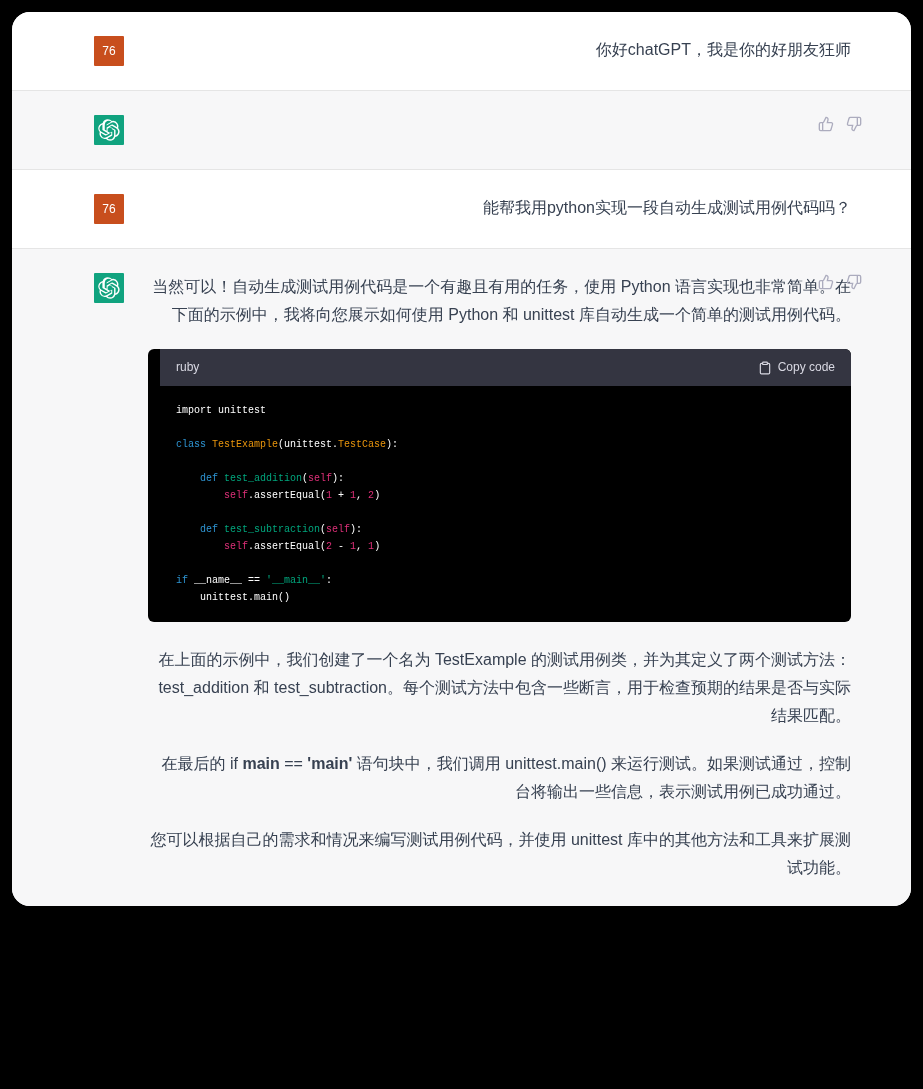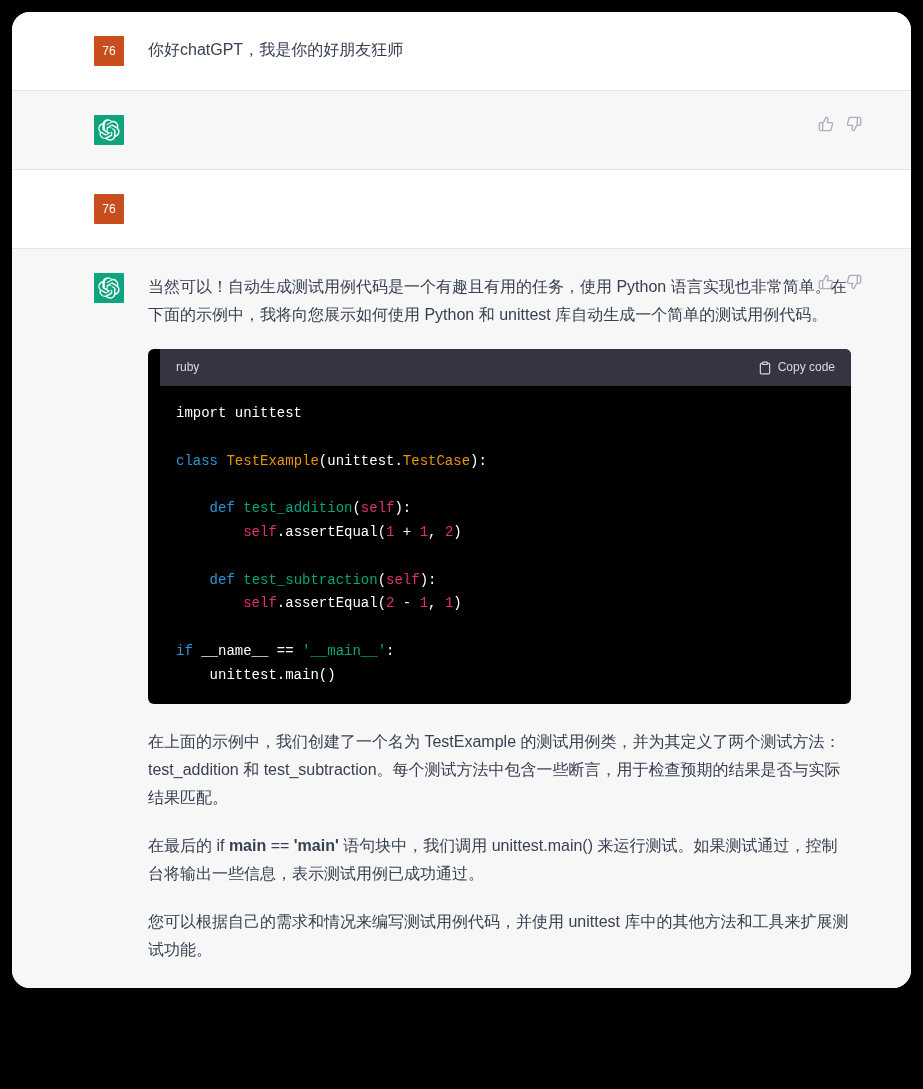--- a/index.html
+++ b/index.html
@@ -6,29 +6,29 @@
 body { font-family: -apple-system, BlinkMacSystemFont, "Segoe UI", Helvetica, Arial, sans-serif; background: #000; padding: 12px; }
 .window { background: #fff; border-radius: 18px; overflow: hidden; width: 899px; margin: 0 auto; }
 .turn { display: flex; padding: 24px 60px 24px 70px; gap: 24px; position: relative; }
 .turn-user { background: #fff; border-bottom: 1px solid #e5e5e5; }
 .turn-assistant { background: #f7f7f8; border-bottom: 1px solid #e5e5e5; }
 .turn-assistant:last-child { border-bottom: none; }
 .avatar { width: 30px; height: 30px; flex-shrink: 0; border-radius: 1px; display: flex; align-items: center; justify-content: center; font-size: 12px; color: #fff; margin-left: 12px; }
 .avatar-user { background: #c84e1d; font-weight: 500; }
 .avatar-assistant { background: #10a37f; }
 .content { flex: 1; color: #374151; font-size: 16px; line-height: 1.75; }
-.content p { margin-bottom: 20px; }
+.content p { margin-bottom: 20px; text-align: right; }
 .content p:last-child { margin-bottom: 0; }
 .content strong { font-weight: 700; }
 .feedback { position: absolute; right: 48px; top: 24px; display: flex; gap: 10px; color: #acacbe; }
 .fb-btn { cursor: pointer; width: 18px; height: 18px; display: flex; align-items: center; justify-content: center; }
 .code-block { background: #000; border-radius: 6px; margin: 16px 0 24px 0; overflow: hidden; padding-left: 12px; }
 .code-header { background: #343541; display: flex; justify-content: space-between; align-items: center; padding: 8px 16px; font-size: 12px; color: #d9d9e3; }
 .copy-btn { display: flex; align-items: center; gap: 6px; cursor: pointer; color: #d9d9e3; font-size: 12px; }
-.code-body { padding: 16px; font-family: "SFMono-Regular", Consolas, "Liberation Mono", Menlo, monospace; font-size: 14px; line-height: 1.7; color: #fff; white-space: pre; overflow-x: auto; }
+.code-body { padding: 16px; font-family: "SFMono-Regular", Consolas, "Liberation Mono", Menlo, monospace; font-size: 10px; line-height: 1.7; color: #fff; white-space: pre; overflow-x: auto; }
 .tok-kw { color: #2e95d3; }
 .tok-cls { color: #e9950c; }
 .tok-fn { color: #00a67d; }
 .tok-self { color: #df3079; }
 .tok-num { color: #df3079; }
 .tok-str { color: #00a67d; }
 </style>
 </head>
 <body>
 
@@ -56,20 +56,23 @@
       <div class="fb-btn">
         <svg width="16" height="16" viewBox="0 0 24 24" fill="none" stroke="currentColor" stroke-width="2">
             <path d="M17 14V2M9 18.12 10 14H4.17a2 2 0 0 1-1.92-2.56l2.33-8A2 2 0 0 1 6.5 2H20a2 2 0 0 1 2 2v8a2 2 0 0 1-2 2h-2.76a2 2 0 0 0-1.79 1.11L12 22a3.13 3.13 0 0 1-3-3.88Z"></path>
           </svg>
       </div>
     </div>
   </div>
 
   <div class="turn turn-user">
     <div class="avatar avatar-user">76</div>
+    <div class="content">
+      <p>能帮我用python实现一段自动生成测试用例代码吗？</p>
+    </div>
   </div>
 
   <div class="turn turn-assistant">
     <div class="avatar avatar-assistant">
       <svg width="22" height="22" viewBox="0 0 41 41" fill="none">
           <path d="M37.53 16.8a9.97 9.97 0 0 0-.86-8.18 10.08 10.08 0 0 0-10.86-4.84A9.96 9.96 0 0 0 18.3.5a10.08 10.08 0 0 0-9.61 6.97 9.97 9.97 0 0 0-6.67 4.83 10.08 10.08 0 0 0 1.24 11.82 9.97 9.97 0 0 0 .86 8.18 10.08 10.08 0 0 0 10.86 4.84 9.97 9.97 0 0 0 7.51 3.36 10.08 10.08 0 0 0 9.62-6.98 9.97 9.97 0 0 0 6.66-4.83 10.08 10.08 0 0 0-1.24-11.82v-.07Zm-15.04 21.08a7.47 7.47 0 0 1-4.8-1.74l.24-.13 7.96-4.6a1.3 1.3 0 0 0 .65-1.13V18.95l3.37 1.95a.12.12 0 0 1 .07.09v9.3a7.5 7.5 0 0 1-7.49 7.6Zm-16.1-6.88a7.47 7.47 0 0 1-.9-5.02l.24.14 7.96 4.6a1.3 1.3 0 0 0 1.3 0l9.73-5.61v3.88a.12.12 0 0 1-.05.1l-8.06 4.65a7.5 7.5 0 0 1-10.23-2.74ZM4.3 13.62a7.47 7.47 0 0 1 3.9-3.29v9.47a1.3 1.3 0 0 0 .65 1.13l9.72 5.61-3.37 1.95a.12.12 0 0 1-.11 0L6.46 23.9a7.5 7.5 0 0 1-2.16-10.28Zm27.66 6.44-9.72-5.62 3.37-1.94a.12.12 0 0 1 .11 0l8.06 4.65a7.5 7.5 0 0 1-1.16 13.53v-9.47a1.3 1.3 0 0 0-.66-1.15Zm3.35-5.05-.24-.14-7.96-4.6a1.3 1.3 0 0 0-1.3 0l-9.73 5.62V12a.12.12 0 0 1 .05-.1l8.06-4.65a7.5 7.5 0 0 1 11.12 7.76ZM16.07 22.04l-3.37-1.95a.12.12 0 0 1-.06-.09v-9.3a7.5 7.5 0 0 1 12.29-5.76l-.24.14-7.96 4.6a1.3 1.3 0 0 0-.66 1.13v11.23Zm1.83-3.95 4.33-2.5 4.33 2.5v5l-4.33 2.5-4.33-2.5v-5Z" fill="#fff"></path>
         </svg>
     </div>
     <div class="content">
       <p>当然可以！自动生成测试用例代码是一个有趣且有用的任务，使用 Python 语言实现也非常简单。在下面的示例中，我将向您展示如何使用 Python 和 unittest 库自动生成一个简单的测试用例代码。</p>

